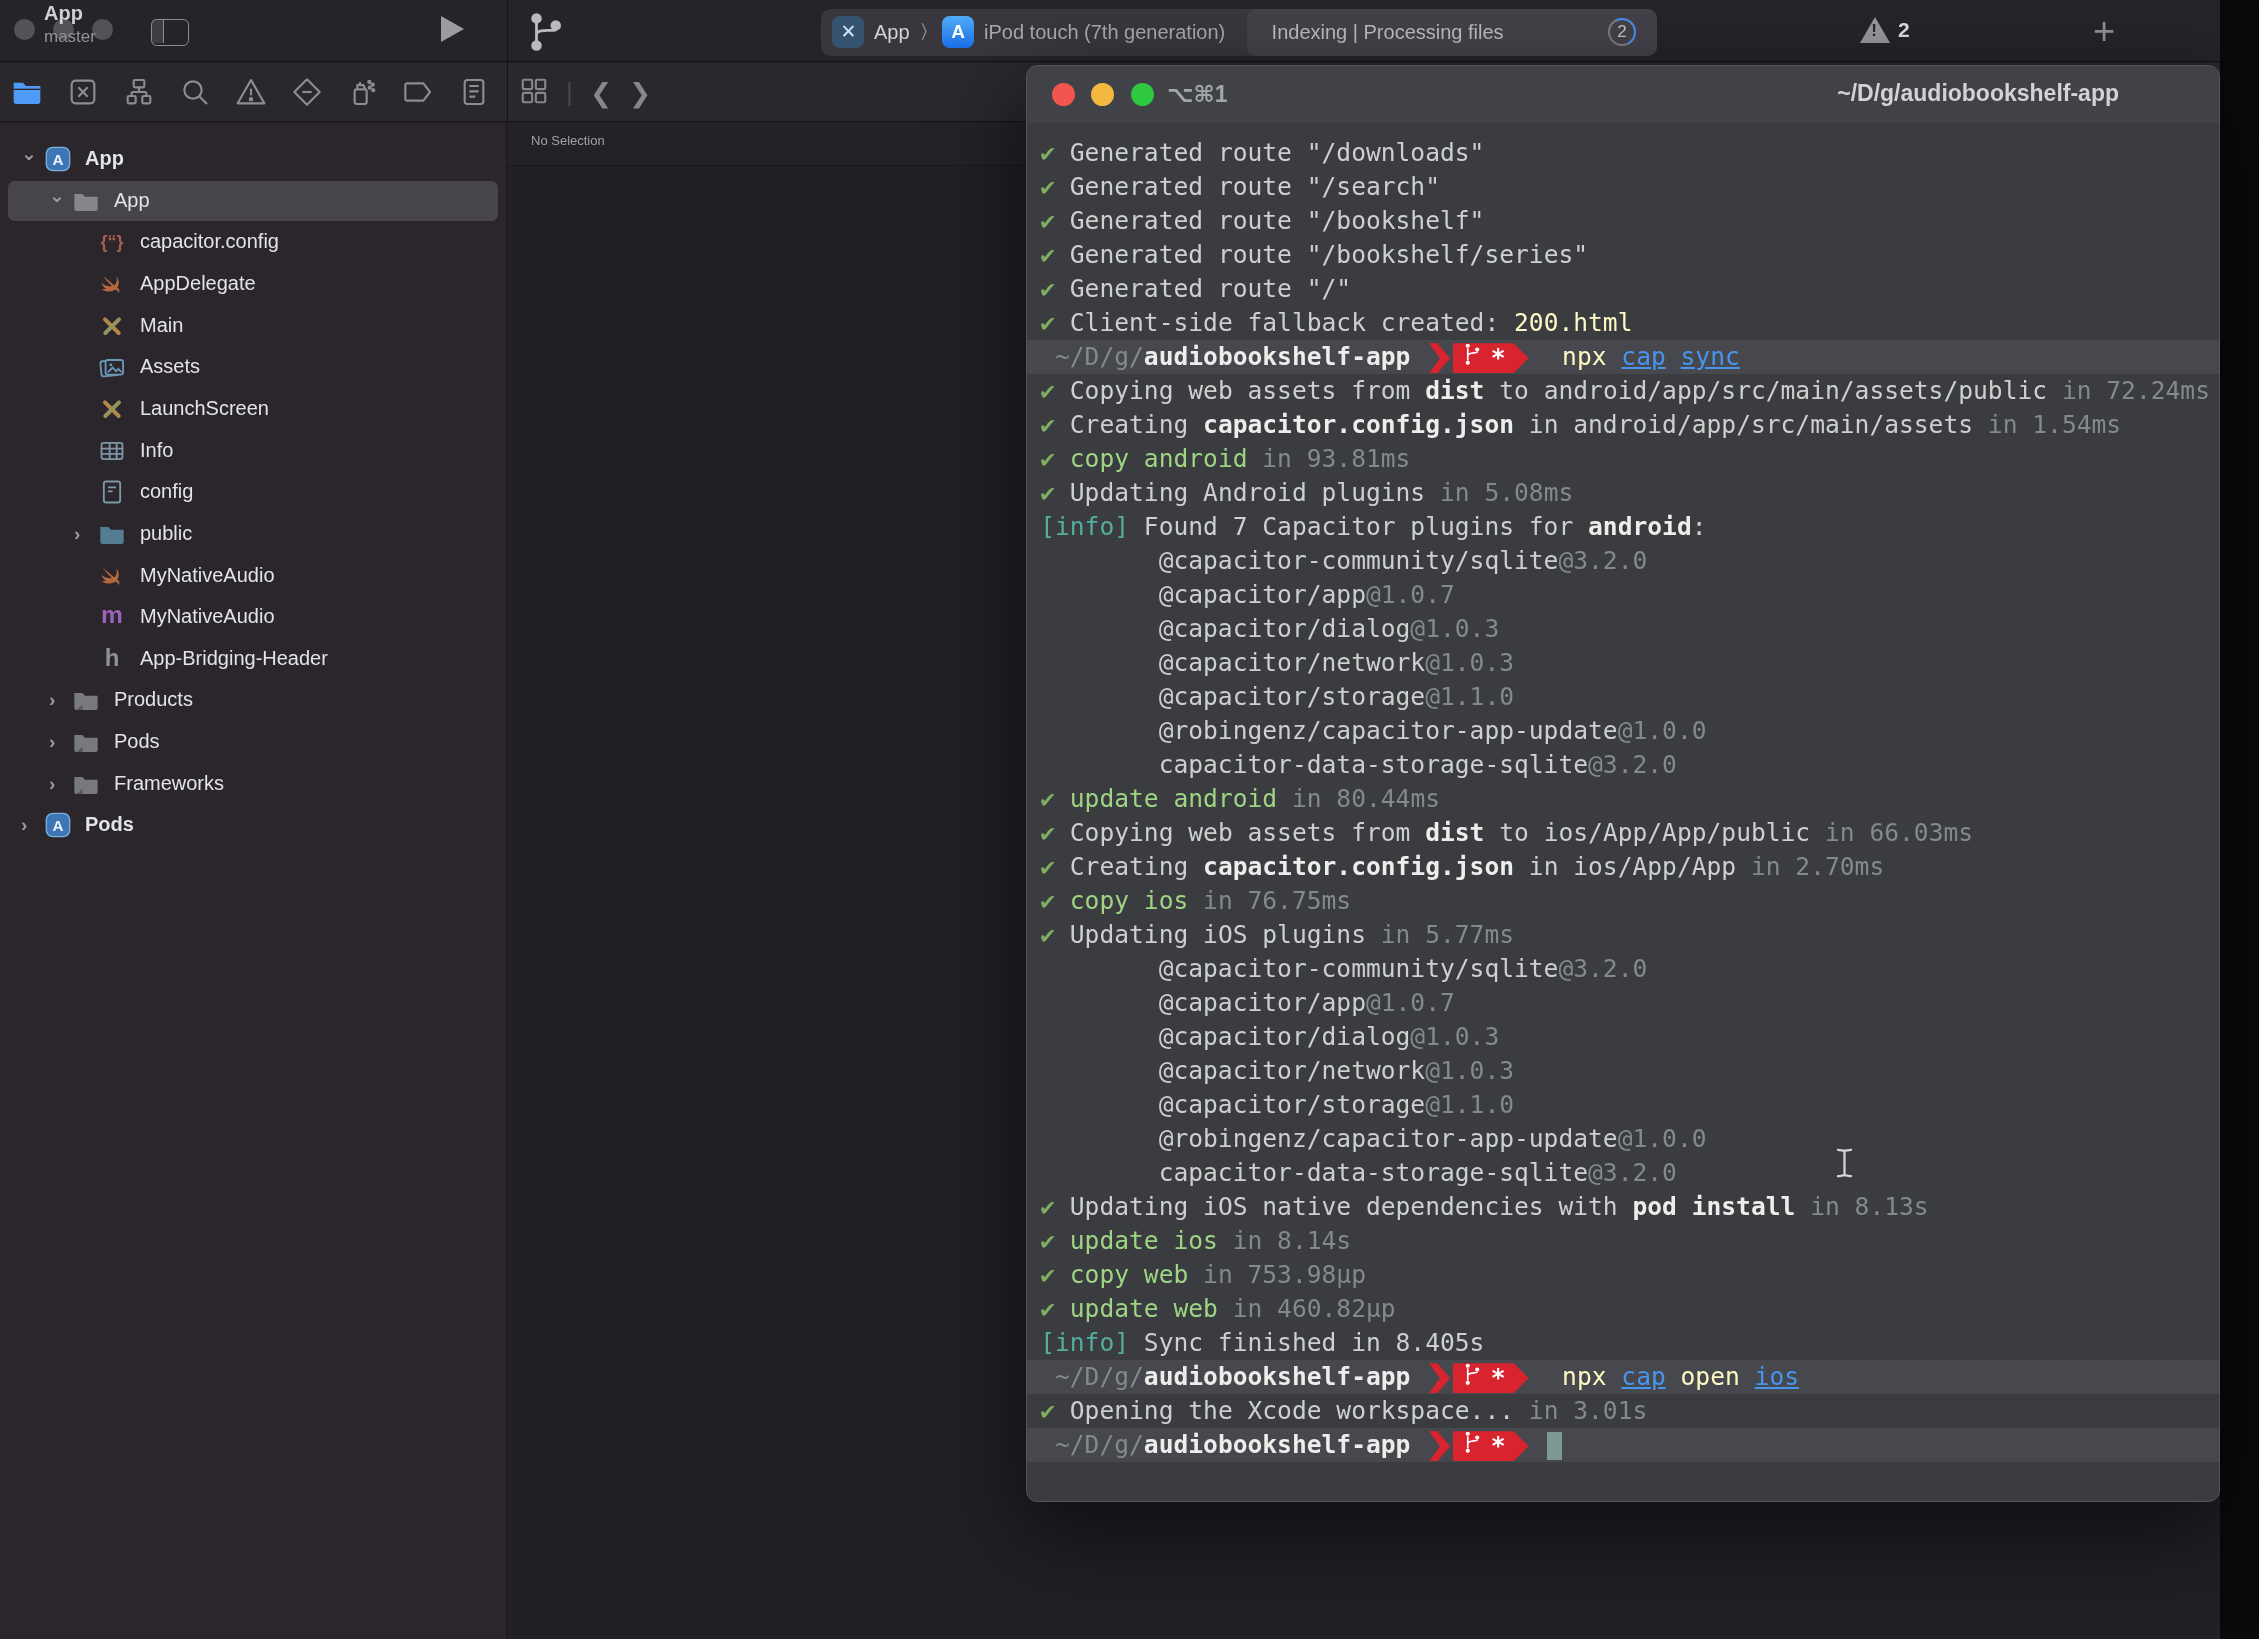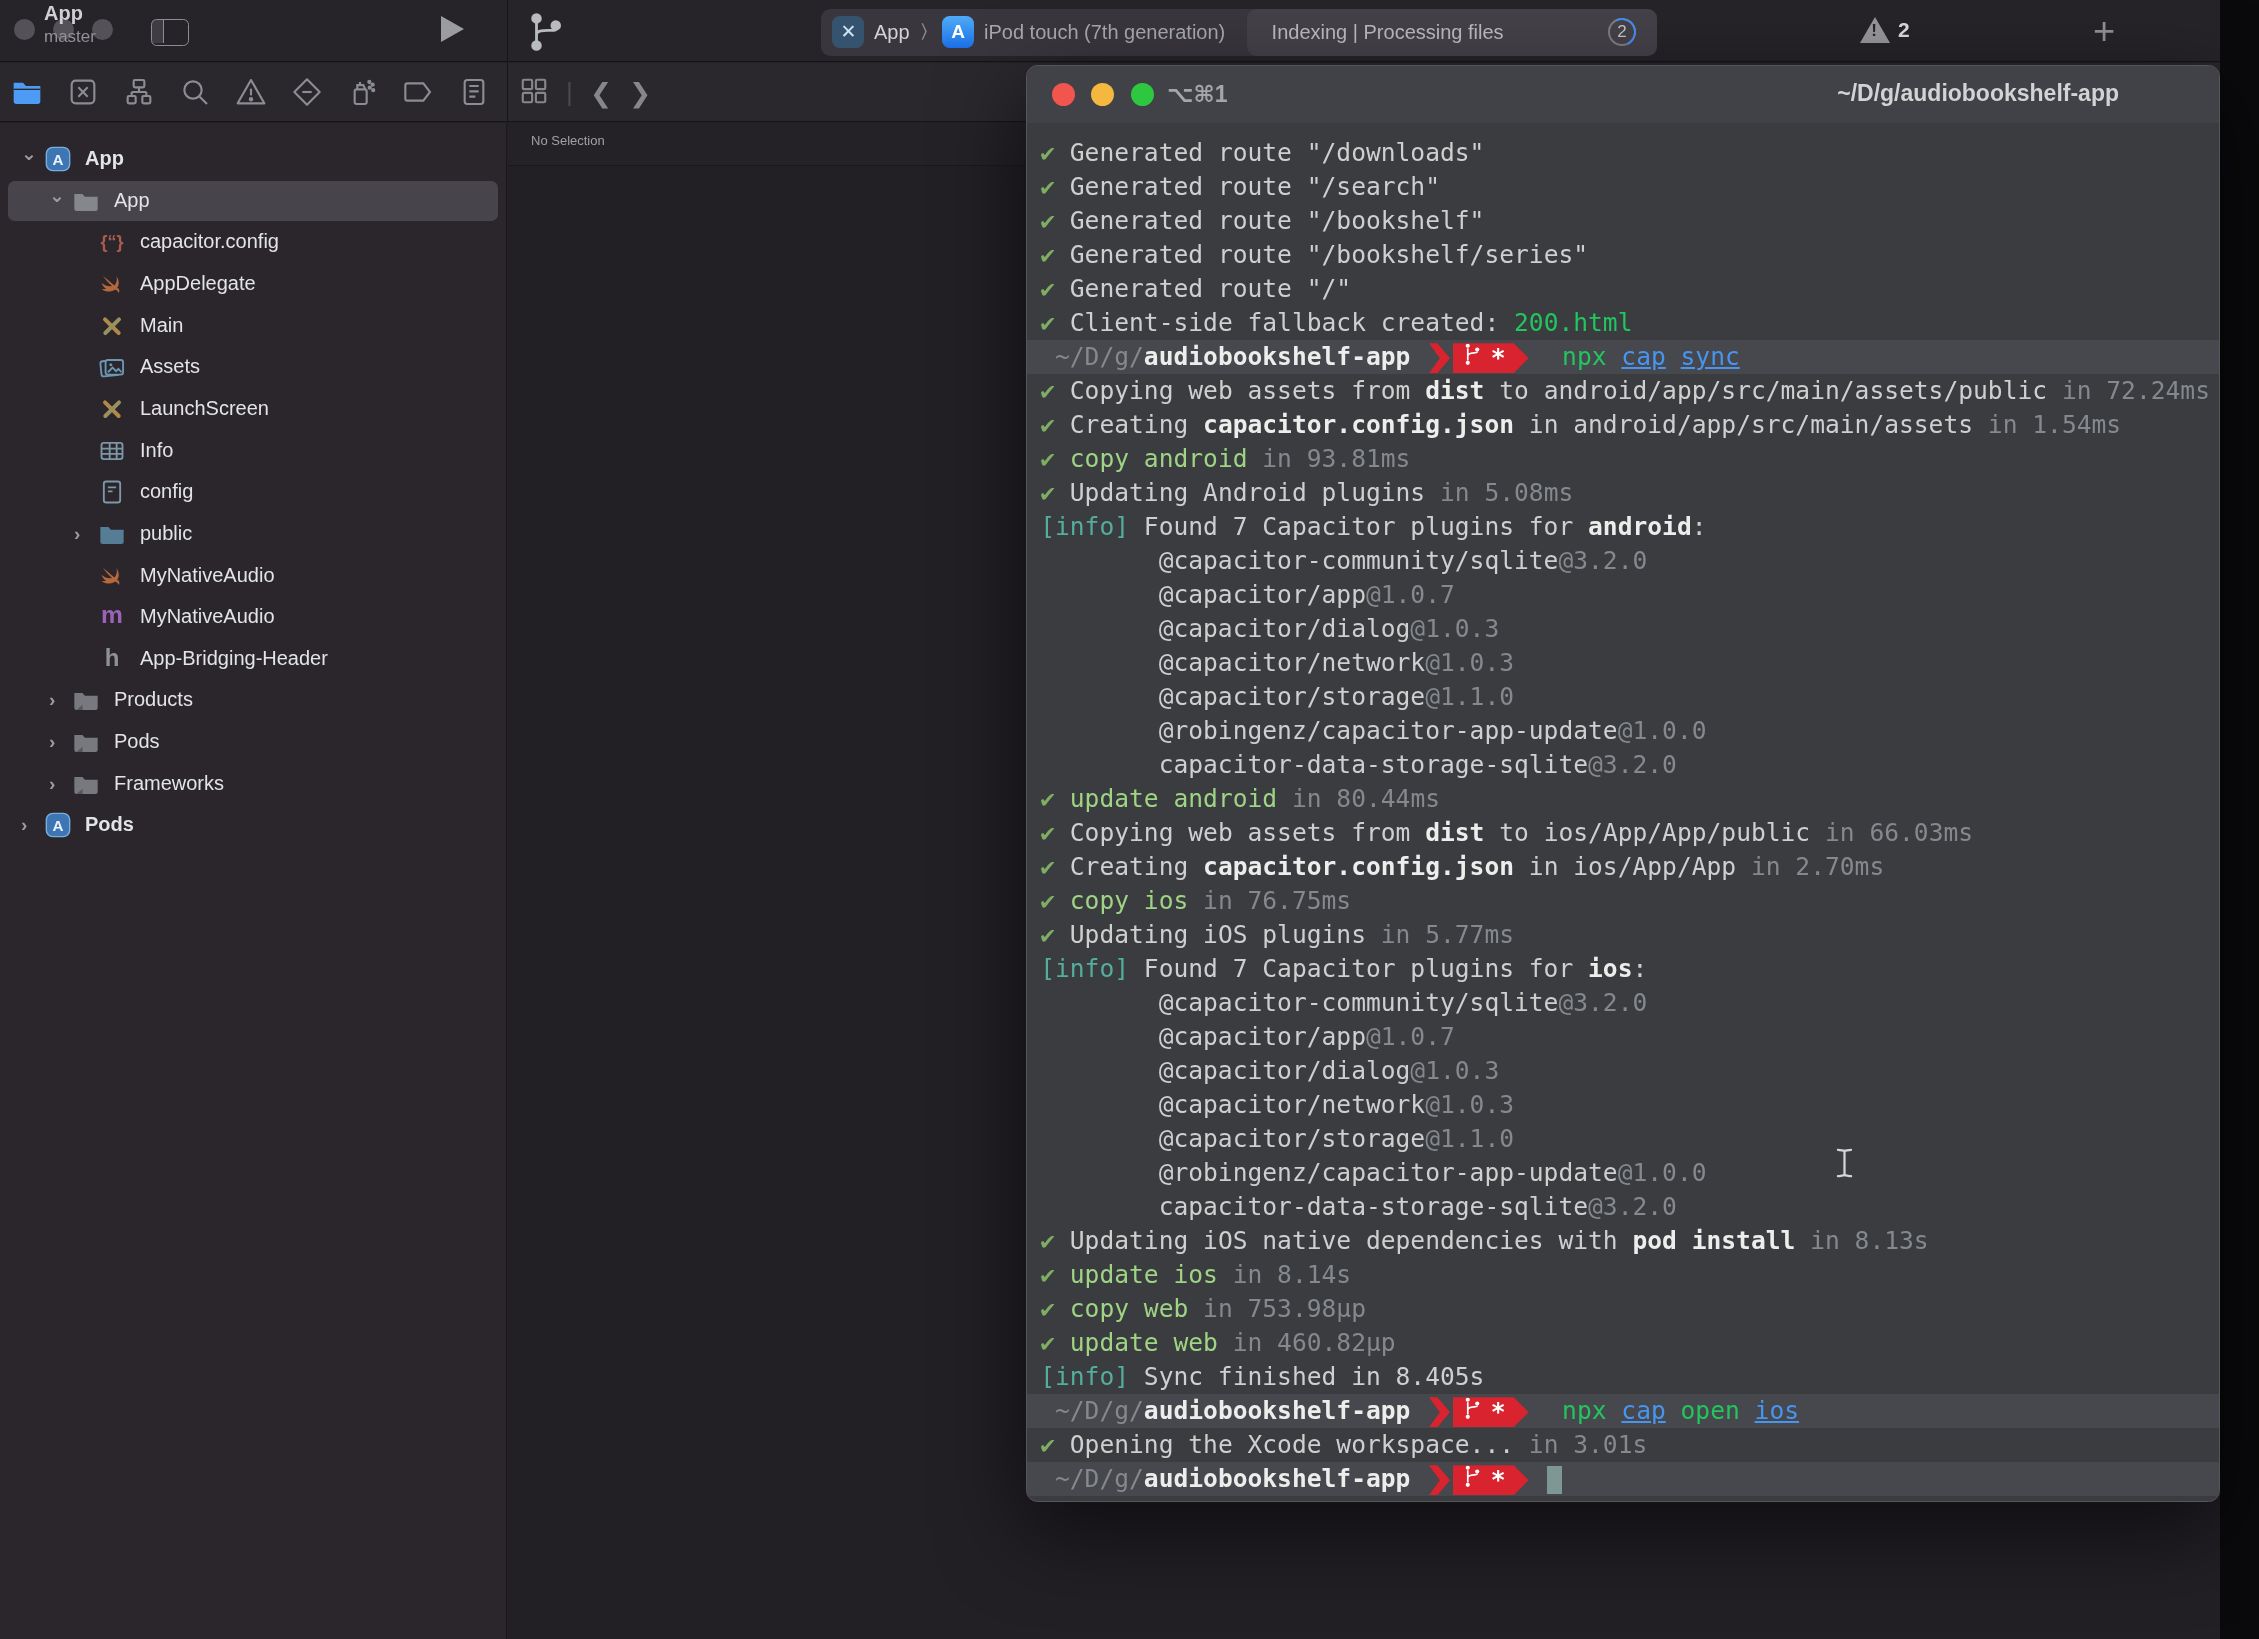--- a/index.html
+++ b/index.html
@@ -79,21 +79,21 @@
   #term-body { position:relative; padding-top:13.2px; font-family:"DejaVu Sans Mono","Liberation Mono",monospace;
           font-size:24.6px; line-height:34px; }
   .tl { white-space:pre; padding-left:13.2px; height:34px; }
   .tl.hl { background:#46484d; }
   .s-ck { color:#7fae63; }
   .s-t { color:#cdd0ce; }
   .s-d { color:#85888c; }
   .s-b { color:#eceeec; font-weight:bold; }
   .s-g { color:#9ed484; font-weight:normal; }
   .s-i { color:#54ae9e; }
-  .s-c { color:#22c55e; }
+  .s-c { color:#fef9c3; }
   .s-u { color:#4795ef; text-decoration:underline; }
   .git-seg { display:inline-flex; align-items:center; height:30px; vertical-align:middle; margin:0 3.8px; }
   .git-chev { width:21px; height:30px; background:#d9232e; margin-right:2.8px;
           clip-path:polygon(0 0,40% 0,100% 50%,40% 100%,0 100%,52% 50%); }
   .git-banner { display:inline-flex; align-items:center; height:30px; background:#d9232e; color:#fff;
           padding:0 23px 0 9.5px; clip-path:polygon(0 0,calc(100% - 15px) 0,100% 50%,calc(100% - 15px) 100%,0 100%); }
   .git-banner svg { width:21px; height:24.6px; margin-right:7.6px; }
   .git-star { font-size:24.6px; font-weight:bold; }
   .cursor { display:inline-block; width:15px; height:28px; background:#7e9694; vertical-align:middle; }
 
@@ -363,21 +363,20 @@
         <div class="tl"><span class="s-t">        @capacitor/dialog</span><span class="s-d">@1.0.3</span></div>
         <div class="tl"><span class="s-t">        @capacitor/network</span><span class="s-d">@1.0.3</span></div>
         <div class="tl"><span class="s-t">        @capacitor/storage</span><span class="s-d">@1.1.0</span></div>
         <div class="tl"><span class="s-t">        @robingenz/capacitor-app-update</span><span class="s-d">@1.0.0</span></div>
         <div class="tl"><span class="s-t">        capacitor-data-storage-sqlite</span><span class="s-d">@3.2.0</span></div>
         <div class="tl"><span class="s-ck">✔ </span><span class="s-g">update android </span><span class="s-d">in 80.44ms</span></div>
         <div class="tl"><span class="s-ck">✔ </span><span class="s-t">Copying web assets from </span><span class="s-b">dist</span><span class="s-t"> to ios/App/App/public </span><span class="s-d">in 66.03ms</span></div>
         <div class="tl"><span class="s-ck">✔ </span><span class="s-t">Creating </span><span class="s-b">capacitor.config.json</span><span class="s-t"> in ios/App/App </span><span class="s-d">in 2.70ms</span></div>
         <div class="tl"><span class="s-ck">✔ </span><span class="s-g">copy ios </span><span class="s-d">in 76.75ms</span></div>
         <div class="tl"><span class="s-ck">✔ </span><span class="s-t">Updating iOS plugins </span><span class="s-d">in 5.77ms</span></div>
-        <div class="tl"><span class="s-i">[info]</span><span class="s-t"> Found 7 Capacitor plugins for </span><span class="s-b">ios</span><span class="s-t">:</span></div>
         <div class="tl"><span class="s-t">        @capacitor-community/sqlite</span><span class="s-d">@3.2.0</span></div>
         <div class="tl"><span class="s-t">        @capacitor/app</span><span class="s-d">@1.0.7</span></div>
         <div class="tl"><span class="s-t">        @capacitor/dialog</span><span class="s-d">@1.0.3</span></div>
         <div class="tl"><span class="s-t">        @capacitor/network</span><span class="s-d">@1.0.3</span></div>
         <div class="tl"><span class="s-t">        @capacitor/storage</span><span class="s-d">@1.1.0</span></div>
         <div class="tl"><span class="s-t">        @robingenz/capacitor-app-update</span><span class="s-d">@1.0.0</span></div>
         <div class="tl"><span class="s-t">        capacitor-data-storage-sqlite</span><span class="s-d">@3.2.0</span></div>
         <div class="tl"><span class="s-ck">✔ </span><span class="s-t">Updating iOS native dependencies with </span><span class="s-b">pod install</span><span class="s-t"> </span><span class="s-d">in 8.13s</span></div>
         <div class="tl"><span class="s-ck">✔ </span><span class="s-g">update ios </span><span class="s-d">in 8.14s</span></div>
         <div class="tl"><span class="s-ck">✔ </span><span class="s-g">copy web </span><span class="s-d">in 753.98μp</span></div>

